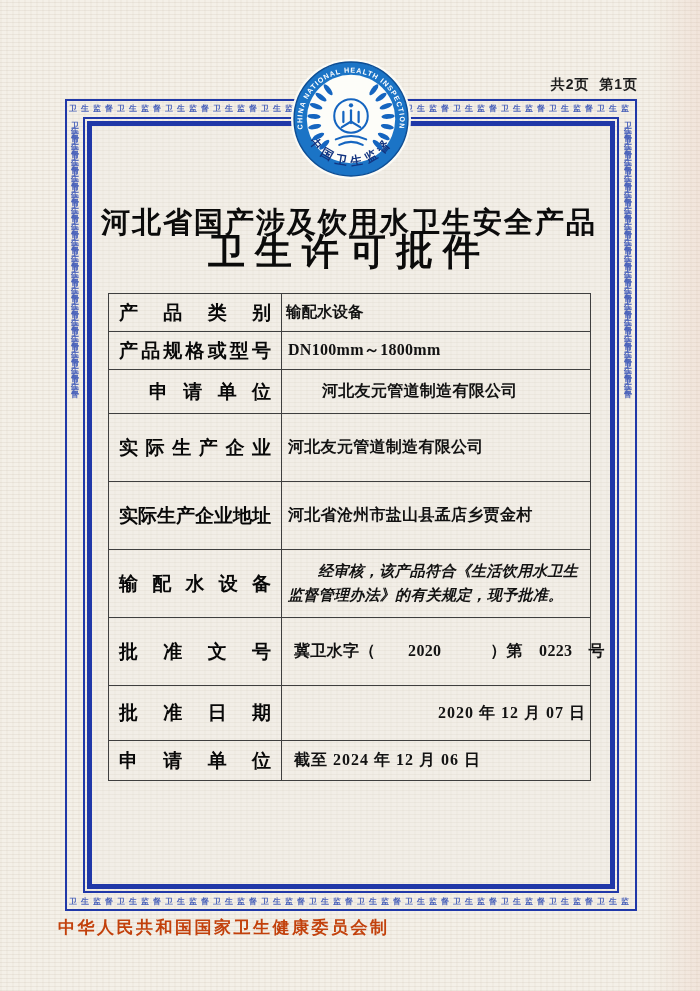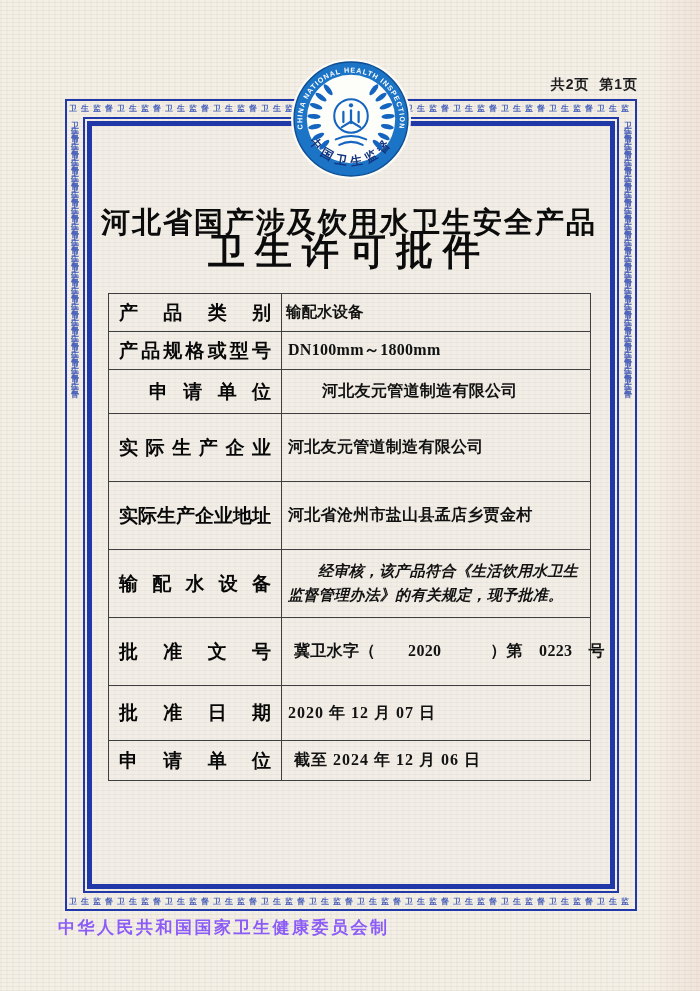--- a/index.html
+++ b/index.html
@@ -93,26 +93,26 @@
   tr:nth-child(5) td{height:67px;}
   tr:nth-child(6) td{height:67px;}
   tr:nth-child(7) td{height:67px;}
   tr:nth-child(8) td{height:54px;}
   tr:nth-child(9) td{height:39px;}
   tr:nth-child(10) td{height:36px;}
   tr:nth-child(11) td{height:35px;}
   tr:nth-child(1) .cell-value{font-size:15.5px;letter-spacing:0;padding-left:4px;}
   .vs-conclusion{white-space:pre-line;text-indent:2em;font-size:15px;line-height:1.55;padding:0 6px;font-style:italic;}
   .vs-docno{white-space:pre;padding-left:12px;text-align:right;}
-  .vs-center{text-align:left;letter-spacing:1px;}
+  .vs-center{text-align:right;letter-spacing:1px;}
   .vs-validity{padding-left:12px;letter-spacing:1px;}
 
   .footer{
     position:absolute;left:58px;top:916px;
-    font-size:17px;font-weight:700;letter-spacing:2.5px;color:#8b5cf6;
+    font-size:17px;font-weight:700;letter-spacing:2.5px;color:#c2410c;
   }
 </style>
 </head>
 <body>
 
 <div class="pagination">共2页  第1页</div>
 
 <div class="frame-outer">
   <div class="band band-top">卫生监督卫生监督卫生监督卫生监督卫生监督卫生监督卫生监督卫生监督卫生监督卫生监督卫生监督卫生监督卫生监督</div>
   <div class="band band-bottom">卫生监督卫生监督卫生监督卫生监督卫生监督卫生监督卫生监督卫生监督卫生监督卫生监督卫生监督卫生监督卫生监督</div>

